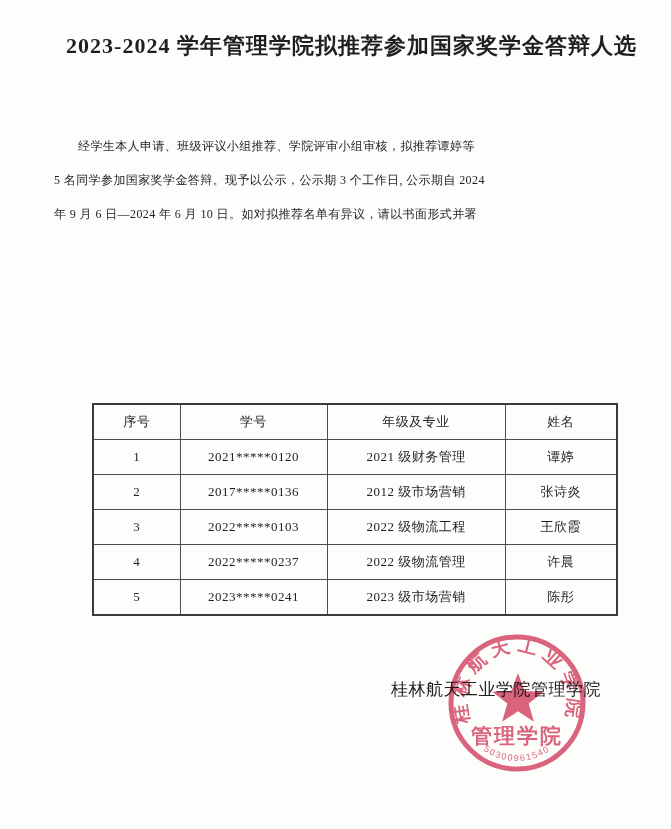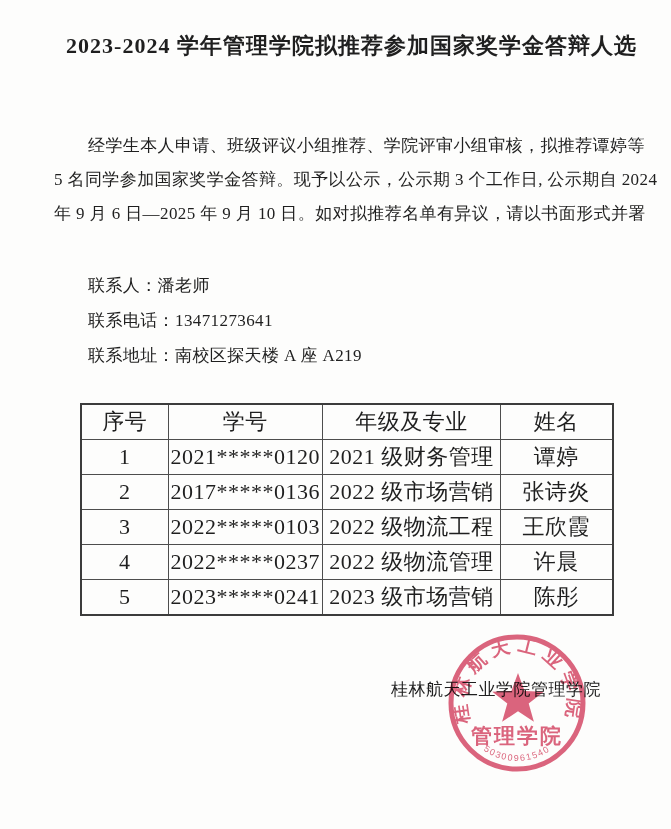--- a/index.html
+++ b/index.html
@@ -12,33 +12,33 @@
     font-family:"Liberation Serif","DejaVu Serif",serif;
     color:#1f1f1f;
   }
   .title{
     position:absolute;top:29px;left:16px;width:100%;
     text-align:center;font-weight:bold;font-size:22px;line-height:33px;
     letter-spacing:1px;
   }
   .paragraph{
     position:absolute;top:129px;left:54px;width:566px;
-    font-size:17px;line-height:34px;letter-spacing:.4px;
+    font-size:12px;line-height:34px;letter-spacing:.4px;
   }
   .pline{white-space:nowrap;}
   .pline.indent{text-indent:2em;}
   .contacts{
     position:absolute;top:268px;left:54px;width:566px;
     font-size:17px;line-height:35px;letter-spacing:.4px;
   }
   .contacts>div{text-indent:2em;}
   table.cand{
-    position:absolute;top:403px;left:80px;
+    position:absolute;top:403px;left:92px;
     border-collapse:collapse;table-layout:fixed;
-    font-size:22px;
+    font-size:13px;
   }
   table.cand th,table.cand td{
     border:1px solid #4d4d4d;
     height:34px;
     text-align:center;vertical-align:middle;
     font-weight:normal;
     padding:0 2px;
     letter-spacing:.5px;
   }
   table.cand{border:2px solid #3c3c3c;}
@@ -59,28 +59,23 @@
 
 <div class="page">
 
   <div class="title">
     <div>2023-2024 学年管理学院拟推荐参加国家奖学金答辩人选</div>
   </div>
 
   <div class="paragraph">
     <div class="pline indent">经学生本人申请、班级评议小组推荐、学院评审小组审核，拟推荐谭婷等</div>
     <div class="pline">5 名同学参加国家奖学金答辩。现予以公示，公示期 3 个工作日, 公示期自 2024</div>
-    <div class="pline">年 9 月 6 日—2025 年 9 月 10 日。如对拟推荐名单有异议，请以书面形式并署</div>
+    <div class="pline">年 9 月 6 日—2024 年 6 月 10 日。如对拟推荐名单有异议，请以书面形式并署</div>
   </div>
 
-  <div class="contacts">
-    <div>联系人：潘老师</div>
-    <div>联系电话：13471273641</div>
-    <div>联系地址：南校区探天楼 A 座 A219</div>
-  </div>
 
   <table class="cand">
     <colgroup>
       <col style="width:87px">
       <col style="width:147px">
       <col style="width:178px">
       <col style="width:112px">
     </colgroup>
     <thead>
       <tr>
@@ -93,21 +88,21 @@
     <tbody>
       <tr>
         <td>1</td>
         <td>2021*****0120</td>
         <td>2021 级财务管理</td>
         <td>谭婷</td>
       </tr>
       <tr>
         <td>2</td>
         <td>2017*****0136</td>
-        <td>2022 级市场营销</td>
+        <td>2012 级市场营销</td>
         <td>张诗炎</td>
       </tr>
       <tr>
         <td>3</td>
         <td>2022*****0103</td>
         <td>2022 级物流工程</td>
         <td>王欣霞</td>
       </tr>
       <tr>
         <td>4</td>

